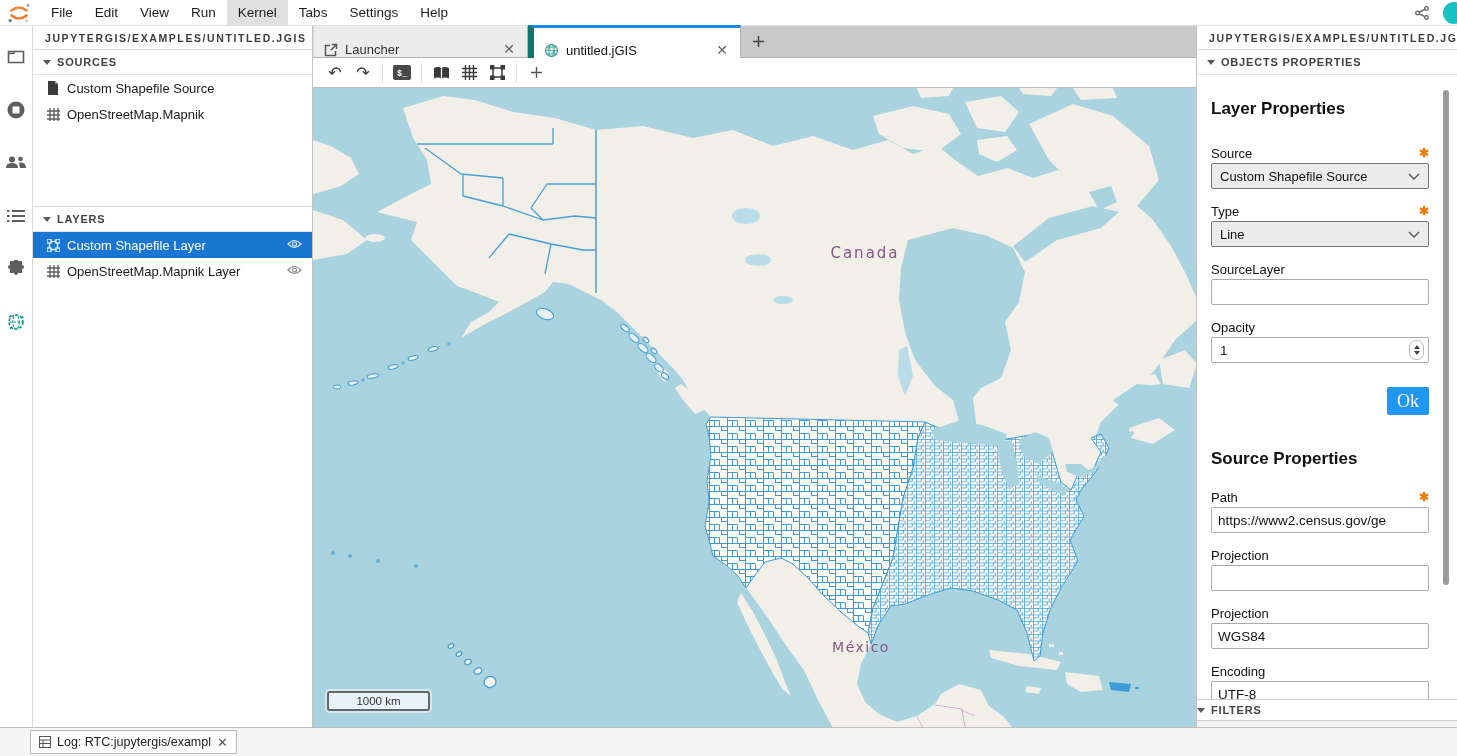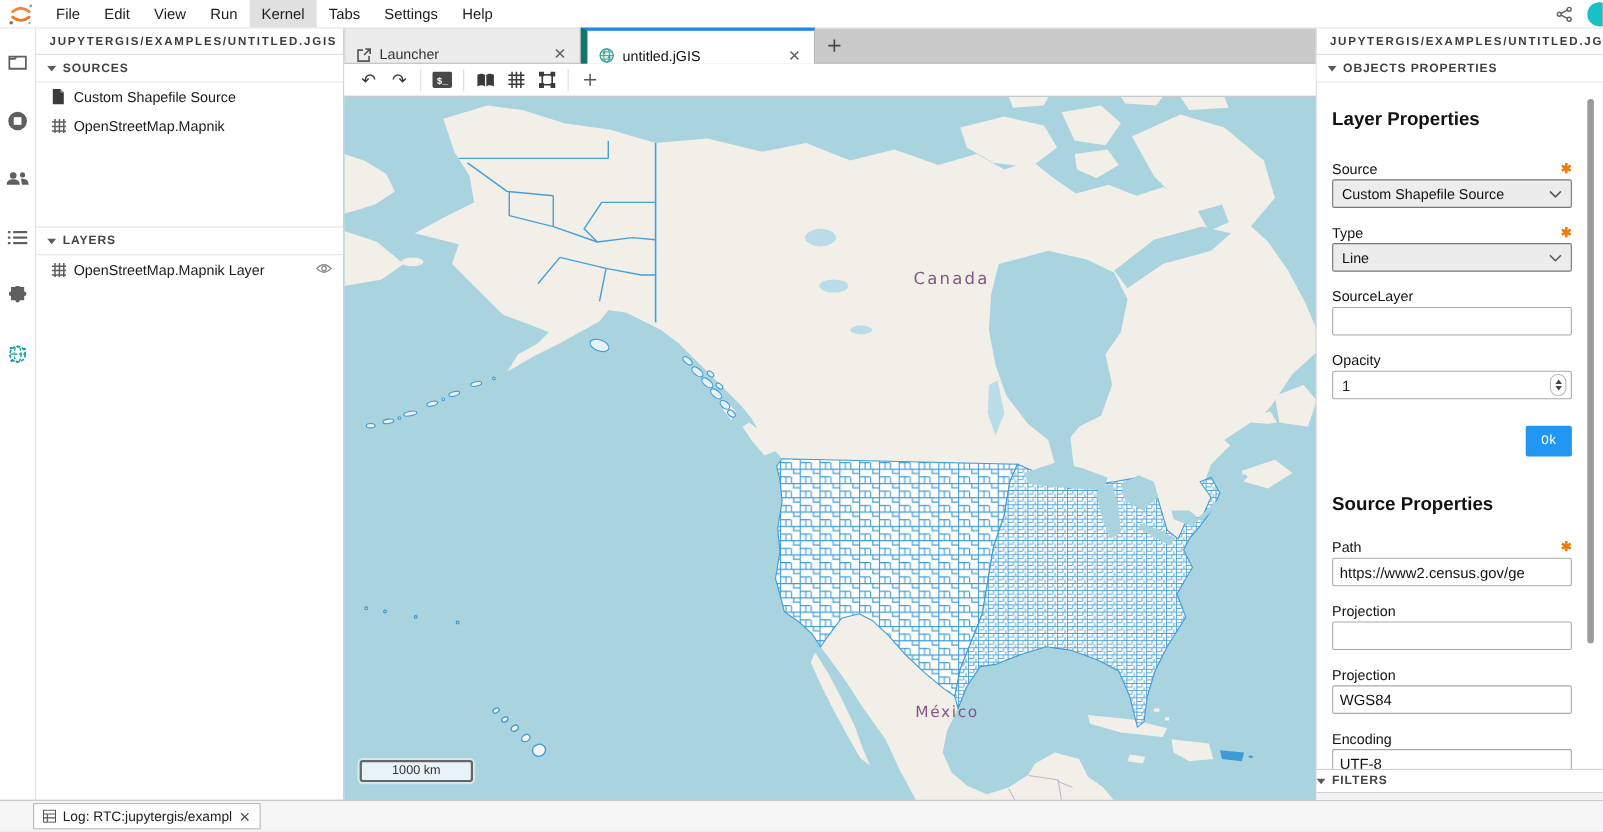--- a/index.html
+++ b/index.html
@@ -65,21 +65,21 @@
   .flabel{font-size:13px;font-weight:normal;color:#111}
   .req{color:#f07b05;font-size:12px;font-weight:bold}
   .fselect{height:26px;background:#ececec;border:1px solid #767676;border-radius:2px;display:flex;align-items:center;padding:0 8px;font-size:13px;color:#111;justify-content:space-between}
   .ftext{width:100%;height:26px;border:1px solid #a9a9a9;border-radius:2px;font-size:13.5px;padding:0 6px;font-family:"Liberation Sans",sans-serif;color:#111;background:#fff}
   .fnumber{height:26px;border:1px solid #a9a9a9;border-radius:2px;display:flex;align-items:center;justify-content:space-between;padding:0 4px 0 8px;font-size:13.5px}
   .spin{width:15px;height:20px;border:1px solid #bbb;border-radius:7px;display:flex;flex-direction:column;align-items:center;justify-content:center;gap:2px}
   .spin i{width:0;height:0;border-left:3.5px solid transparent;border-right:3.5px solid transparent}
   .spin .up{border-bottom:4px solid #444}
   .spin .dn{border-top:4px solid #444}
   .okrow{display:flex;justify-content:flex-end;margin:24px 0 0 0}
-  .okbtn{background:#2196f3;color:#fff;border:none;border-radius:2px;width:42px;height:28px;font-size:12px;font-family:Liberation Mono, monospace}
+  .okbtn{background:#2196f3;color:#fff;border:none;border-radius:2px;width:42px;height:28px;font-size:18px;font-family:Liberation Serif, serif}
   .filtersbar{height:22px;border-top:1px solid #cfcfcf;border-bottom:1px solid #cfcfcf;display:flex;align-items:center;padding-left:0;font-size:11px;font-weight:bold;letter-spacing:.8px;color:#424242;background:#fff;flex:0 0 22px}
   .filtersbar .chev{width:0;height:0;border-left:4px solid transparent;border-right:4px solid transparent;border-top:5px solid #5a5a5a;margin-right:6px}
   .rp-fill{flex:1 1 auto;background:#f2f2f2}
   .rp-scroll{position:absolute;right:8px;top:64px;width:6px;height:495px;border-radius:3px;background:#9b9b9b}
 
   
   .bottombar{height:29px;background:#f5f5f5;border-top:1px solid #c0c0c0;display:flex;align-items:center;flex:0 0 29px}
   .logtab{margin-left:30px;height:24px;background:#fdfdfd;border:1px solid #b8b8b8;display:flex;align-items:center;padding:0 8px;font-size:12.5px;color:#222}
   .logtab .tclose{margin-left:6px;color:#555;font-size:13px}
   .logtab .lic{margin-right:6px;display:flex}
@@ -192,20 +192,38 @@
               </svg>
           </span>
           <span>OpenStreetMap.Mapnik</span>
         </div>
       </div>
       <div class="sec-head lay-head">
         <span class="chev"></span>
         <span>LAYERS</span>
       </div>
       <div>
+        <div class="row-item selected">
+          <span class="ric">
+            <svg width="13" height="13" viewBox="0 0 13 13">
+              <rect x="2.5" y="2.5" width="8" height="8" fill="none" stroke="#fff" stroke-width="1.4"></rect>
+              <rect x="0" y="0" width="4" height="4" fill="#1976d2" stroke="#fff" stroke-width="1.2"></rect>
+              <rect x="9" y="0" width="4" height="4" fill="#1976d2" stroke="#fff" stroke-width="1.2"></rect>
+              <rect x="0" y="9" width="4" height="4" fill="#1976d2" stroke="#fff" stroke-width="1.2"></rect>
+              <rect x="9" y="9" width="4" height="4" fill="#1976d2" stroke="#fff" stroke-width="1.2"></rect>
+            </svg>
+          </span>
+          <span>Custom Shapefile Layer</span>
+          <span class="eye">
+            <svg width="15" height="12" viewBox="0 0 15 12">
+                <path d="M1 6 Q7.5 -1 14 6 Q7.5 13 1 6 Z" fill="none" stroke="#dce9f7" stroke-width="1.2"></path>
+                <circle cx="7.5" cy="6" r="2" fill="none" stroke="#dce9f7" stroke-width="1.2"></circle>
+              </svg>
+          </span>
+        </div>
         <div class="row-item">
           <span class="ric">
             <svg width="13" height="13" viewBox="0 0 13 13">
                 <path d="M3 0 v13 M7 0 v13 M11 0 v13 M0 3 h13 M0 7 h13 M0 11 h13" stroke="#5f5f5f" stroke-width="1.4"></path>
               </svg>
           </span>
           <span>OpenStreetMap.Mapnik Layer</span>
           <span class="eye">
             <svg width="15" height="12" viewBox="0 0 15 12">
                 <path d="M1 6 Q7.5 -1 14 6 Q7.5 13 1 6 Z" fill="none" stroke="#8a8a8a" stroke-width="1.2"></path>

